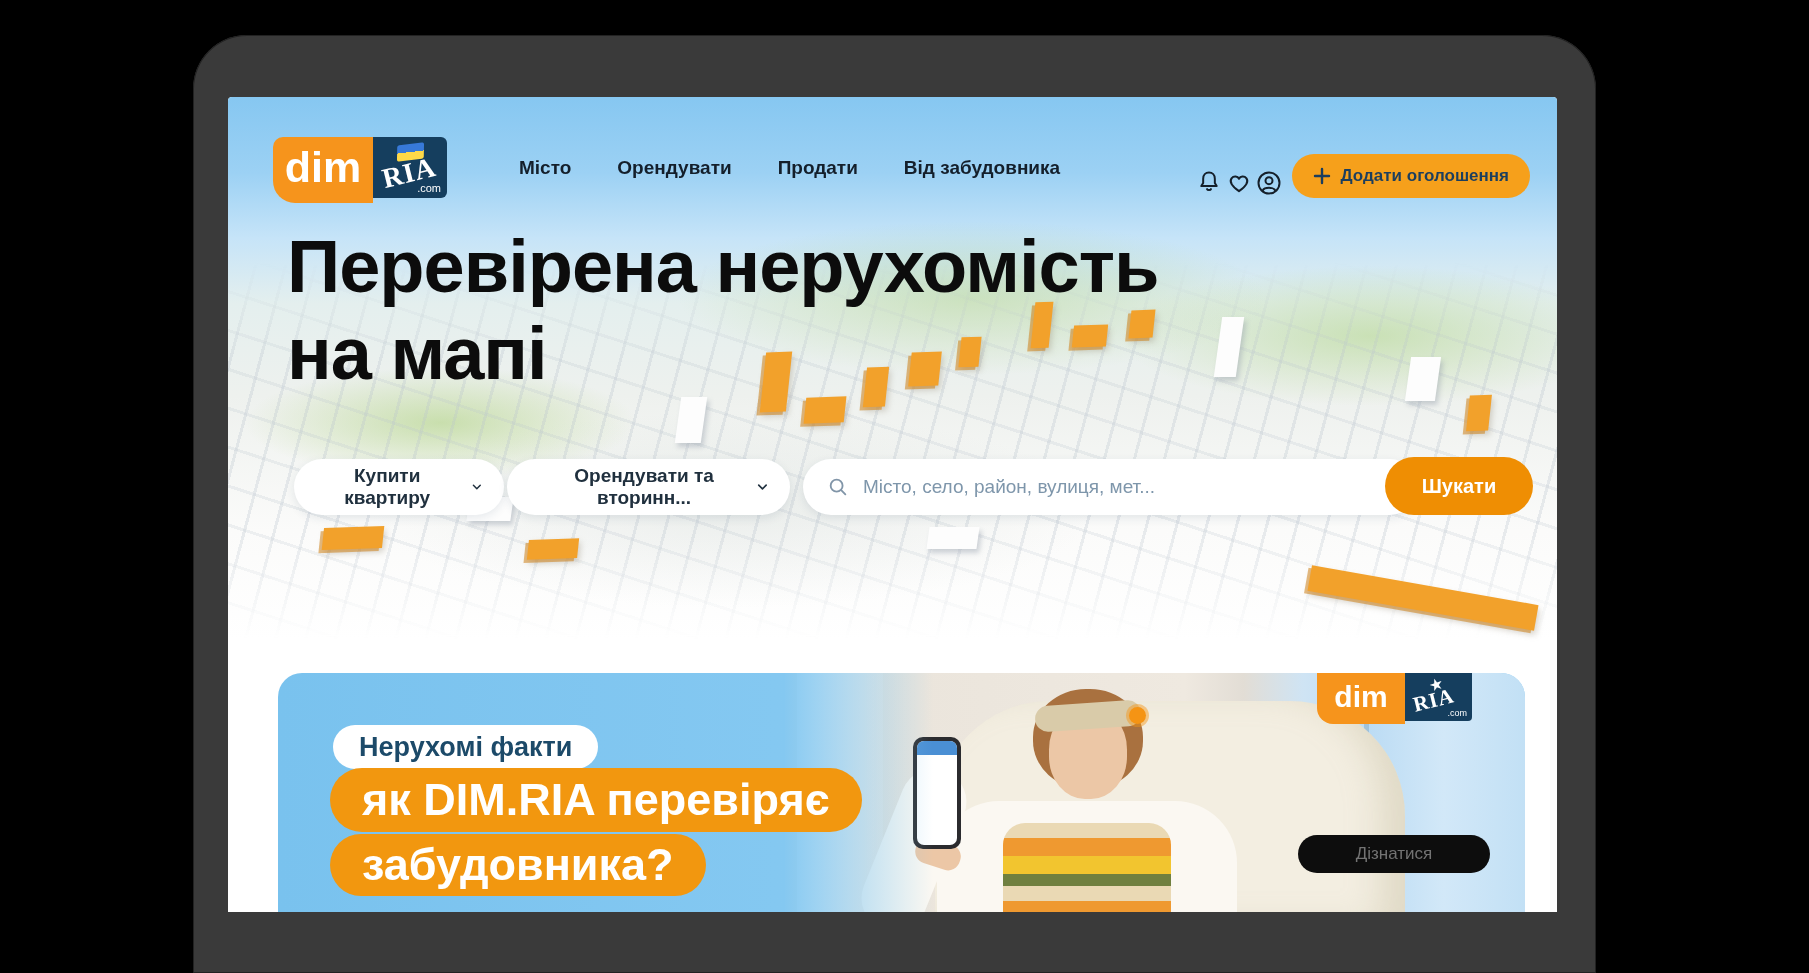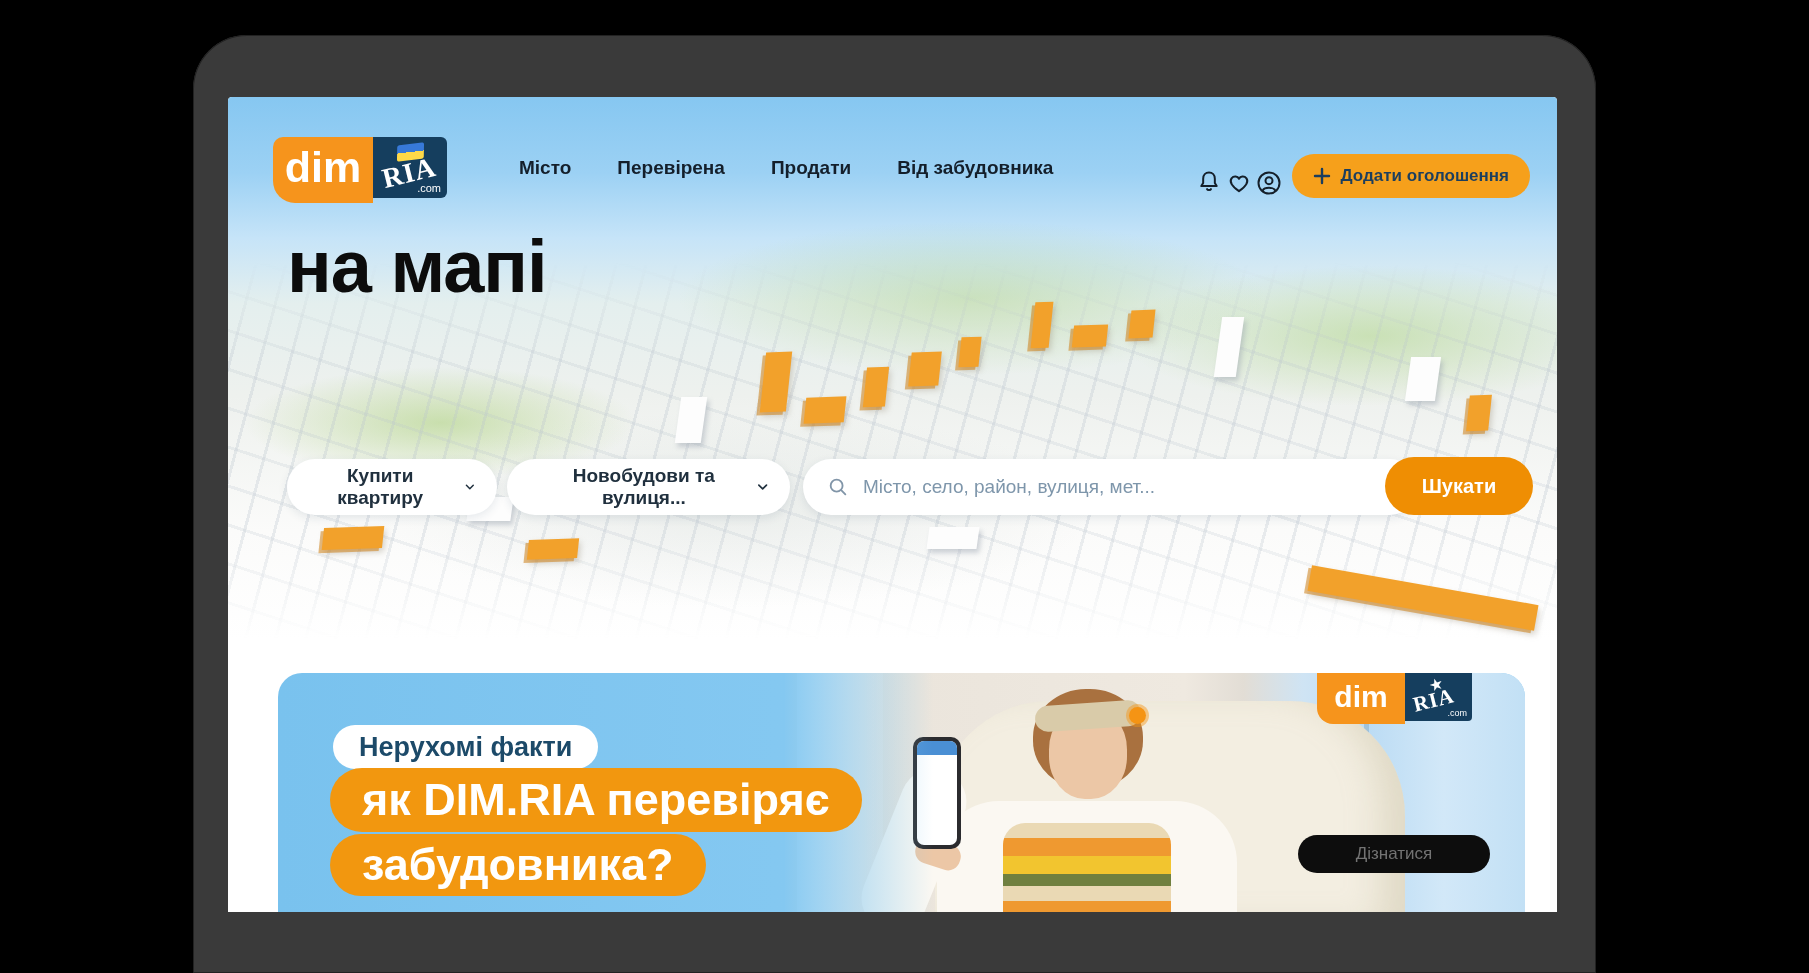--- a/index.html
+++ b/index.html
@@ -57,21 +57,21 @@
   .add-btn{height:44px;padding:0 21px;border-radius:22px;background:#f6a01b;border:none;cursor:pointer;
     display:flex;align-items:center;gap:10px;color:#1c3e5e;font-size:17px;font-weight:700;margin-left:8px;
     font-family:"Liberation Sans",sans-serif;}
   
   .hero-title{position:absolute;left:59px;top:126px;font-size:74px;line-height:87px;font-weight:700;
     color:#0c0c0c;letter-spacing:-1px;}
   .pill{position:absolute;top:362px;height:56px;background:#fff;border-radius:28px;border:none;cursor:pointer;
     display:flex;align-items:center;justify-content:space-between;padding:0 20px 0 26px;
     font-size:19px;font-weight:700;color:#20303e;box-shadow:0 3px 10px rgba(30,60,90,.10);
     font-family:"Liberation Sans",sans-serif;}
-  .dd1{left:59px;width:210px;gap:16px;}
+  .dd1{left:66px;width:210px;gap:16px;}
   .dd2{left:279px;width:283px;}
   .search-box{position:absolute;left:575px;top:362px;width:567px;height:56px;background:#fff;border-radius:28px;
     display:flex;align-items:center;gap:12px;padding:0 24px;box-shadow:0 3px 10px rgba(30,60,90,.10);}
   .search-box input{flex:1;border:none;outline:none;background:transparent;font-size:19px;color:#be185d;
     font-family:"Liberation Sans",sans-serif;}
   .search-box input::placeholder{color:#7e96ab;}
   .search-btn{position:absolute;left:1157px;top:360px;width:148px;height:58px;border-radius:29px;border:none;
     background:#ef8e03;color:#fff;font-size:20px;font-weight:700;cursor:pointer;font-family:"Liberation Sans",sans-serif;}
   
   .banner{position:absolute;left:50px;top:576px;width:1247px;height:262px;border-radius:24px;overflow:hidden;
@@ -145,21 +145,21 @@
         <a class="logo">
           <span class="logo-dim">dim</span>
           <span class="logo-ria">
             <span class="flag"></span>
             <span class="ria-text">RIA</span>
             <span class="ria-tld">.com</span>
           </span>
         </a>
         <nav class="nav">
           <span>Місто</span>
-          <span>Перевірена</span>
+          <span>Орендувати</span>
           <span>Продати</span>
           <span>Від забудовника</span>
         </nav>
         <div class="actions">
           <button class="icon-btn">
             <svg width="28" height="28" viewBox="0 0 24 24" fill="none" stroke="#15202b" stroke-width="1.7" stroke-linecap="round" stroke-linejoin="round">
               <path d="M12 3c-2.9 0-5 2.3-5 5.3V12l-1.6 2.6h13.2L17 12V8.3C17 5.3 14.9 3 12 3z"></path>
               <path d="M10.3 17.2c.4 1.1 3 1.1 3.4 0"></path>
             </svg>
           </button>
@@ -178,31 +178,32 @@
           <button class="add-btn">
             <svg width="18" height="18" viewBox="0 0 18 18" fill="none" stroke="#1c3e5e" stroke-width="2.4" stroke-linecap="round">
               <path d="M9 2v14M2 9h14"></path>
             </svg>
             <span>Додати оголошення</span>
           </button>
         </div>
       </header>
 
       <h1 class="hero-title" style="margin:0;">
+        <span style="display:block;">Перевірена нерухомість</span>
         <span style="display:block;">на мапі</span>
       </h1>
 
       <button class="pill dd1">
         <span>Купити квартиру</span>
         <svg width="16" height="16" viewBox="0 0 24 24" fill="none" stroke="#20303e" stroke-width="2.6" stroke-linecap="round" stroke-linejoin="round">
             <path d="M6 9l6 6 6-6"></path>
           </svg>
       </button>
       <button class="pill dd2">
-        <span>Новобудови та вулиця...</span>
+        <span>Орендувати та вторинн...</span>
         <svg width="16" height="16" viewBox="0 0 24 24" fill="none" stroke="#20303e" stroke-width="2.6" stroke-linecap="round" stroke-linejoin="round">
             <path d="M6 9l6 6 6-6"></path>
           </svg>
       </button>
       <div class="search-box">
         <svg width="22" height="22" viewBox="0 0 24 24" fill="none" stroke="#8195a8" stroke-width="2" stroke-linecap="round">
           <circle cx="10.5" cy="10.5" r="6.5"></circle>
             <path d="M15.5 15.5L20 20"></path>
         </svg>
         <input type="text" placeholder="Місто, село, район, вулиця, мет..." style="">

